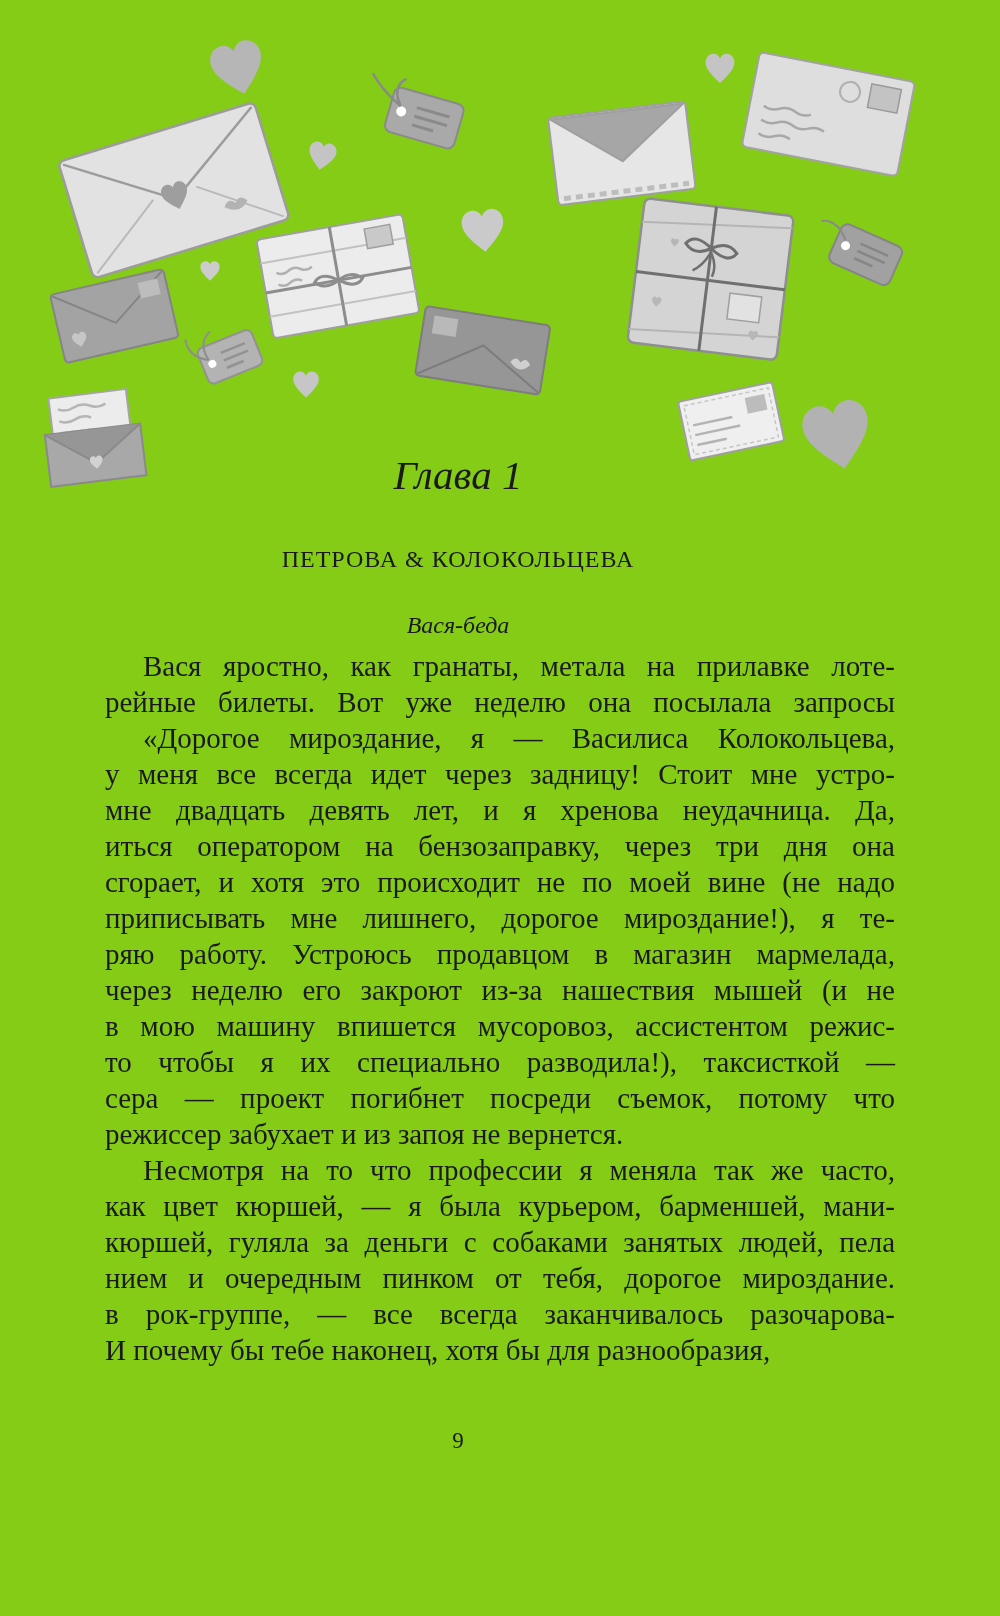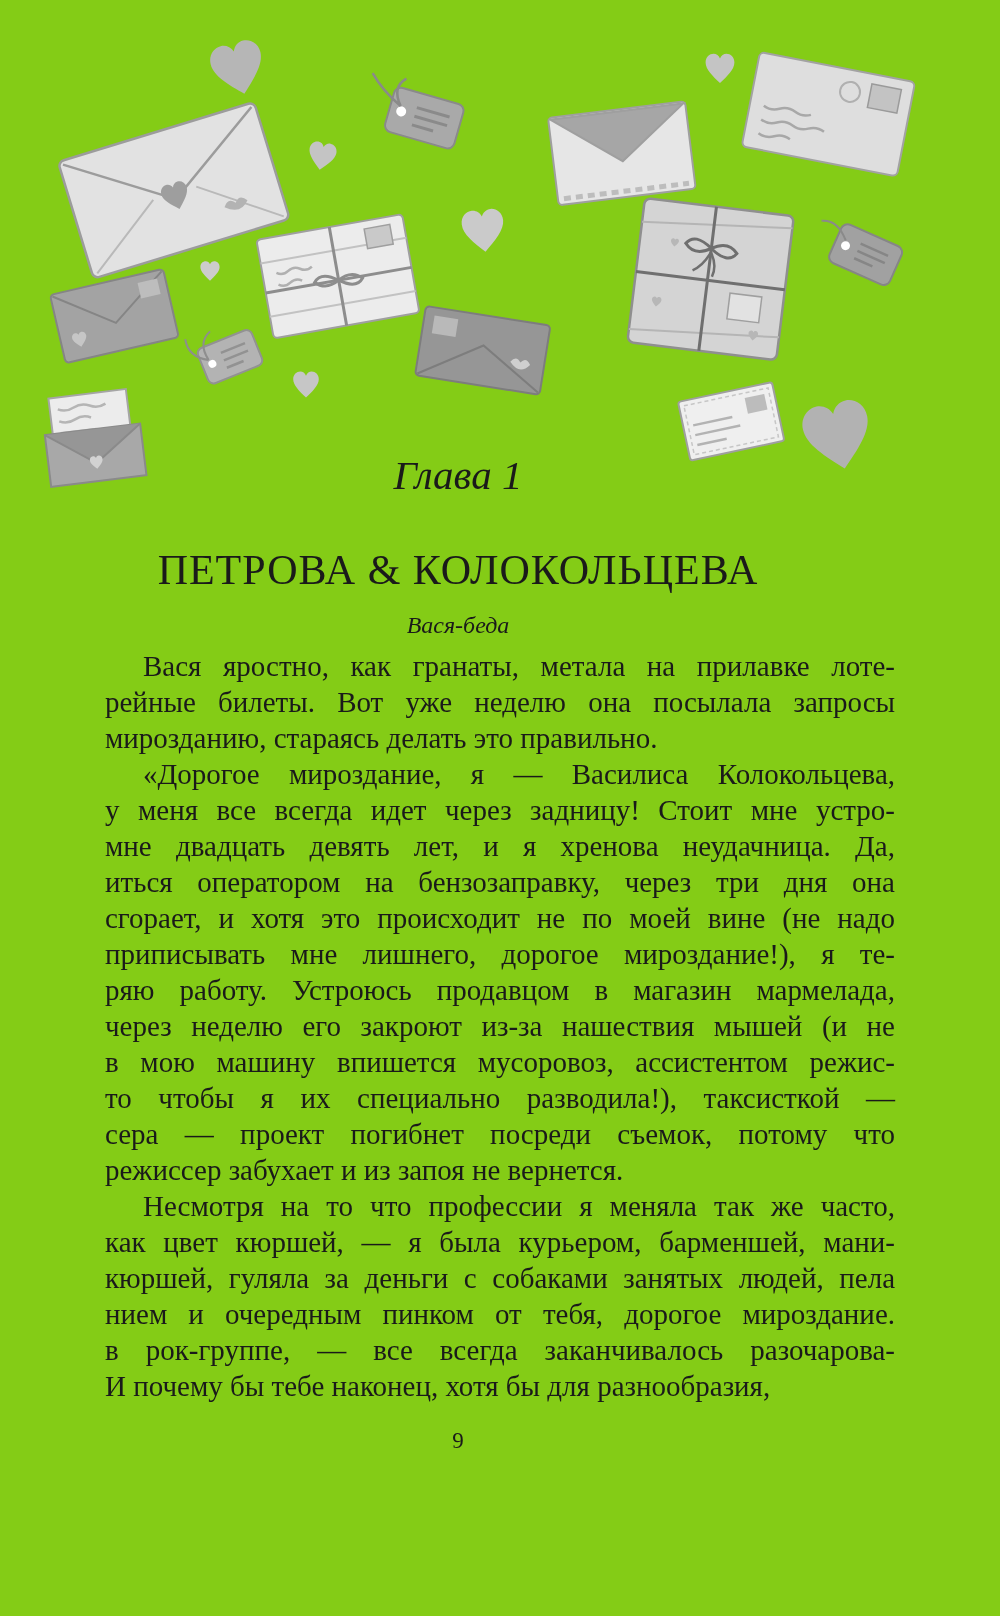--- a/index.html
+++ b/index.html
@@ -23,21 +23,21 @@
     pointer-events: none;
   }
   .centered-block {
     position: absolute;
     left: 0;
     width: 916px;           
     text-align: center;
     white-space: nowrap;
   }
   .chapter-title   { top: 424px; font-size: 41px; font-style: italic; font-weight: normal; }
-  .chapter-name    { top: 498px; font-size: 42px; font-weight: normal; letter-spacing: 1px; margin-top: 48px; }
+  .chapter-name    { top: 498px; font-size: 24px; font-weight: normal; letter-spacing: 1px; margin-top: 48px; }
   .section-title   { top: 588px; font-size: 24px; font-style: italic; font-weight: normal; }
   .body-text {
     position: absolute;
     top: 648px;
     left: 105px;
     width: 790px;
     font-size: 29px;
     line-height: 36px;
   }
   .para { margin: 0; }
@@ -170,21 +170,20 @@
   </div>
 
   <h1 class="centered-block chapter-title">Глава 1</h1>
   <h2 class="centered-block chapter-name">ПЕТРОВА &amp; КОЛОКОЛЬЦЕВА</h2>
   <h3 class="centered-block section-title">Вася-беда</h3>
 
   <div class="body-text">
       <div class="para">
         <div class="line first">Вася яростно, как гранаты, метала на прилавке лоте-</div>
         <div class="line">рейные билеты. Вот уже неделю она посылала запросы</div>
-        <div class="line last">мирозданию, стараясь делать это правильно.</div>
       </div>
       <div class="para">
         <div class="line first">«Дорогое мироздание, я — Василиса Колокольцева,</div>
         <div class="line">у меня все всегда идет через задницу! Стоит мне устро-</div>
         <div class="line">мне двадцать девять лет, и я хренова неудачница. Да,</div>
         <div class="line">иться оператором на бензозаправку, через три дня она</div>
         <div class="line">сгорает, и хотя это происходит не по моей вине (не надо</div>
         <div class="line">приписывать мне лишнего, дорогое мироздание!), я те-</div>
         <div class="line">ряю работу. Устроюсь продавцом в магазин мармелада,</div>
         <div class="line">через неделю его закроют из-за нашествия мышей (и не</div>

